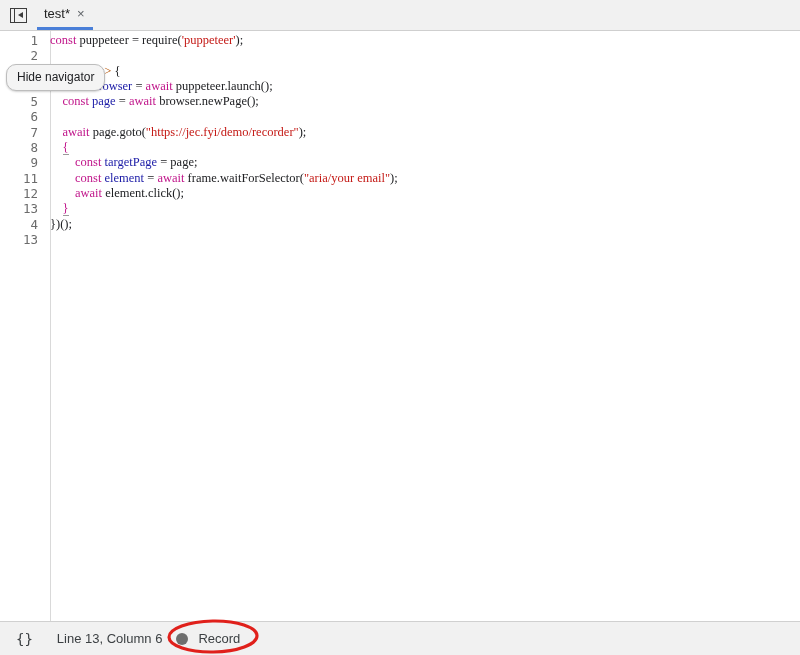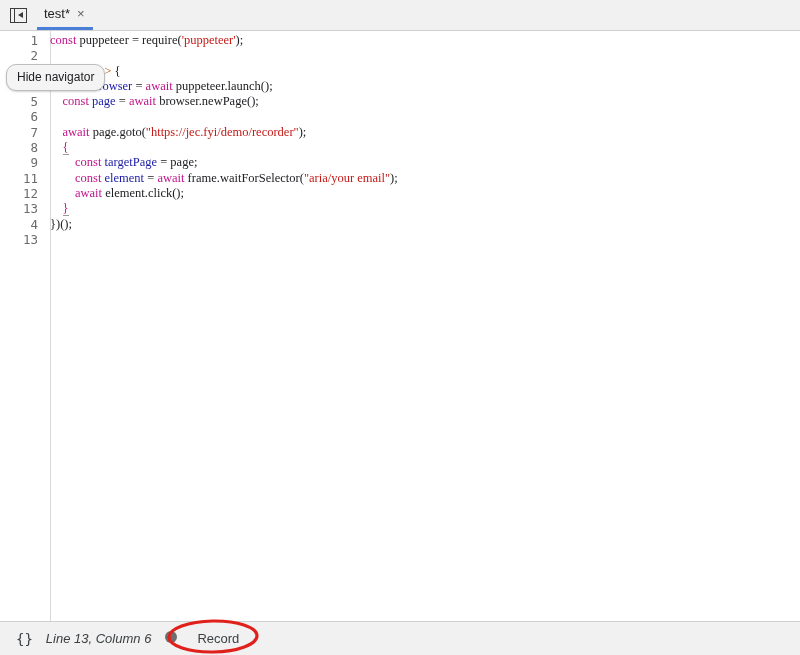--- a/index.html
+++ b/index.html
@@ -181,30 +181,29 @@
     position: relative;
   }
   .braces-icon {
     font-family: "DejaVu Sans Mono", "Liberation Mono", monospace;
     font-size: 14px;
     color: #3c4043;
     cursor: pointer;
     padding: 2px 4px;
   }
   .cursor-pos {
-    margin-left: 9px;
+    margin-left: 20px;
     cursor: pointer;
     white-space: nowrap;
-    font-style: italic;
   }
   .record-btn {
     margin-left: 14px;
     display: flex;
-    align-items: flex-start;
-    gap: 20px;
+    align-items: center;
+    gap: 10px;
     cursor: pointer;
     white-space: nowrap;
   }
   .record-dot {
     width: 12px;
     height: 12px;
     border-radius: 50%;
     background: #6e6e6e;
     display: inline-block;
   }

